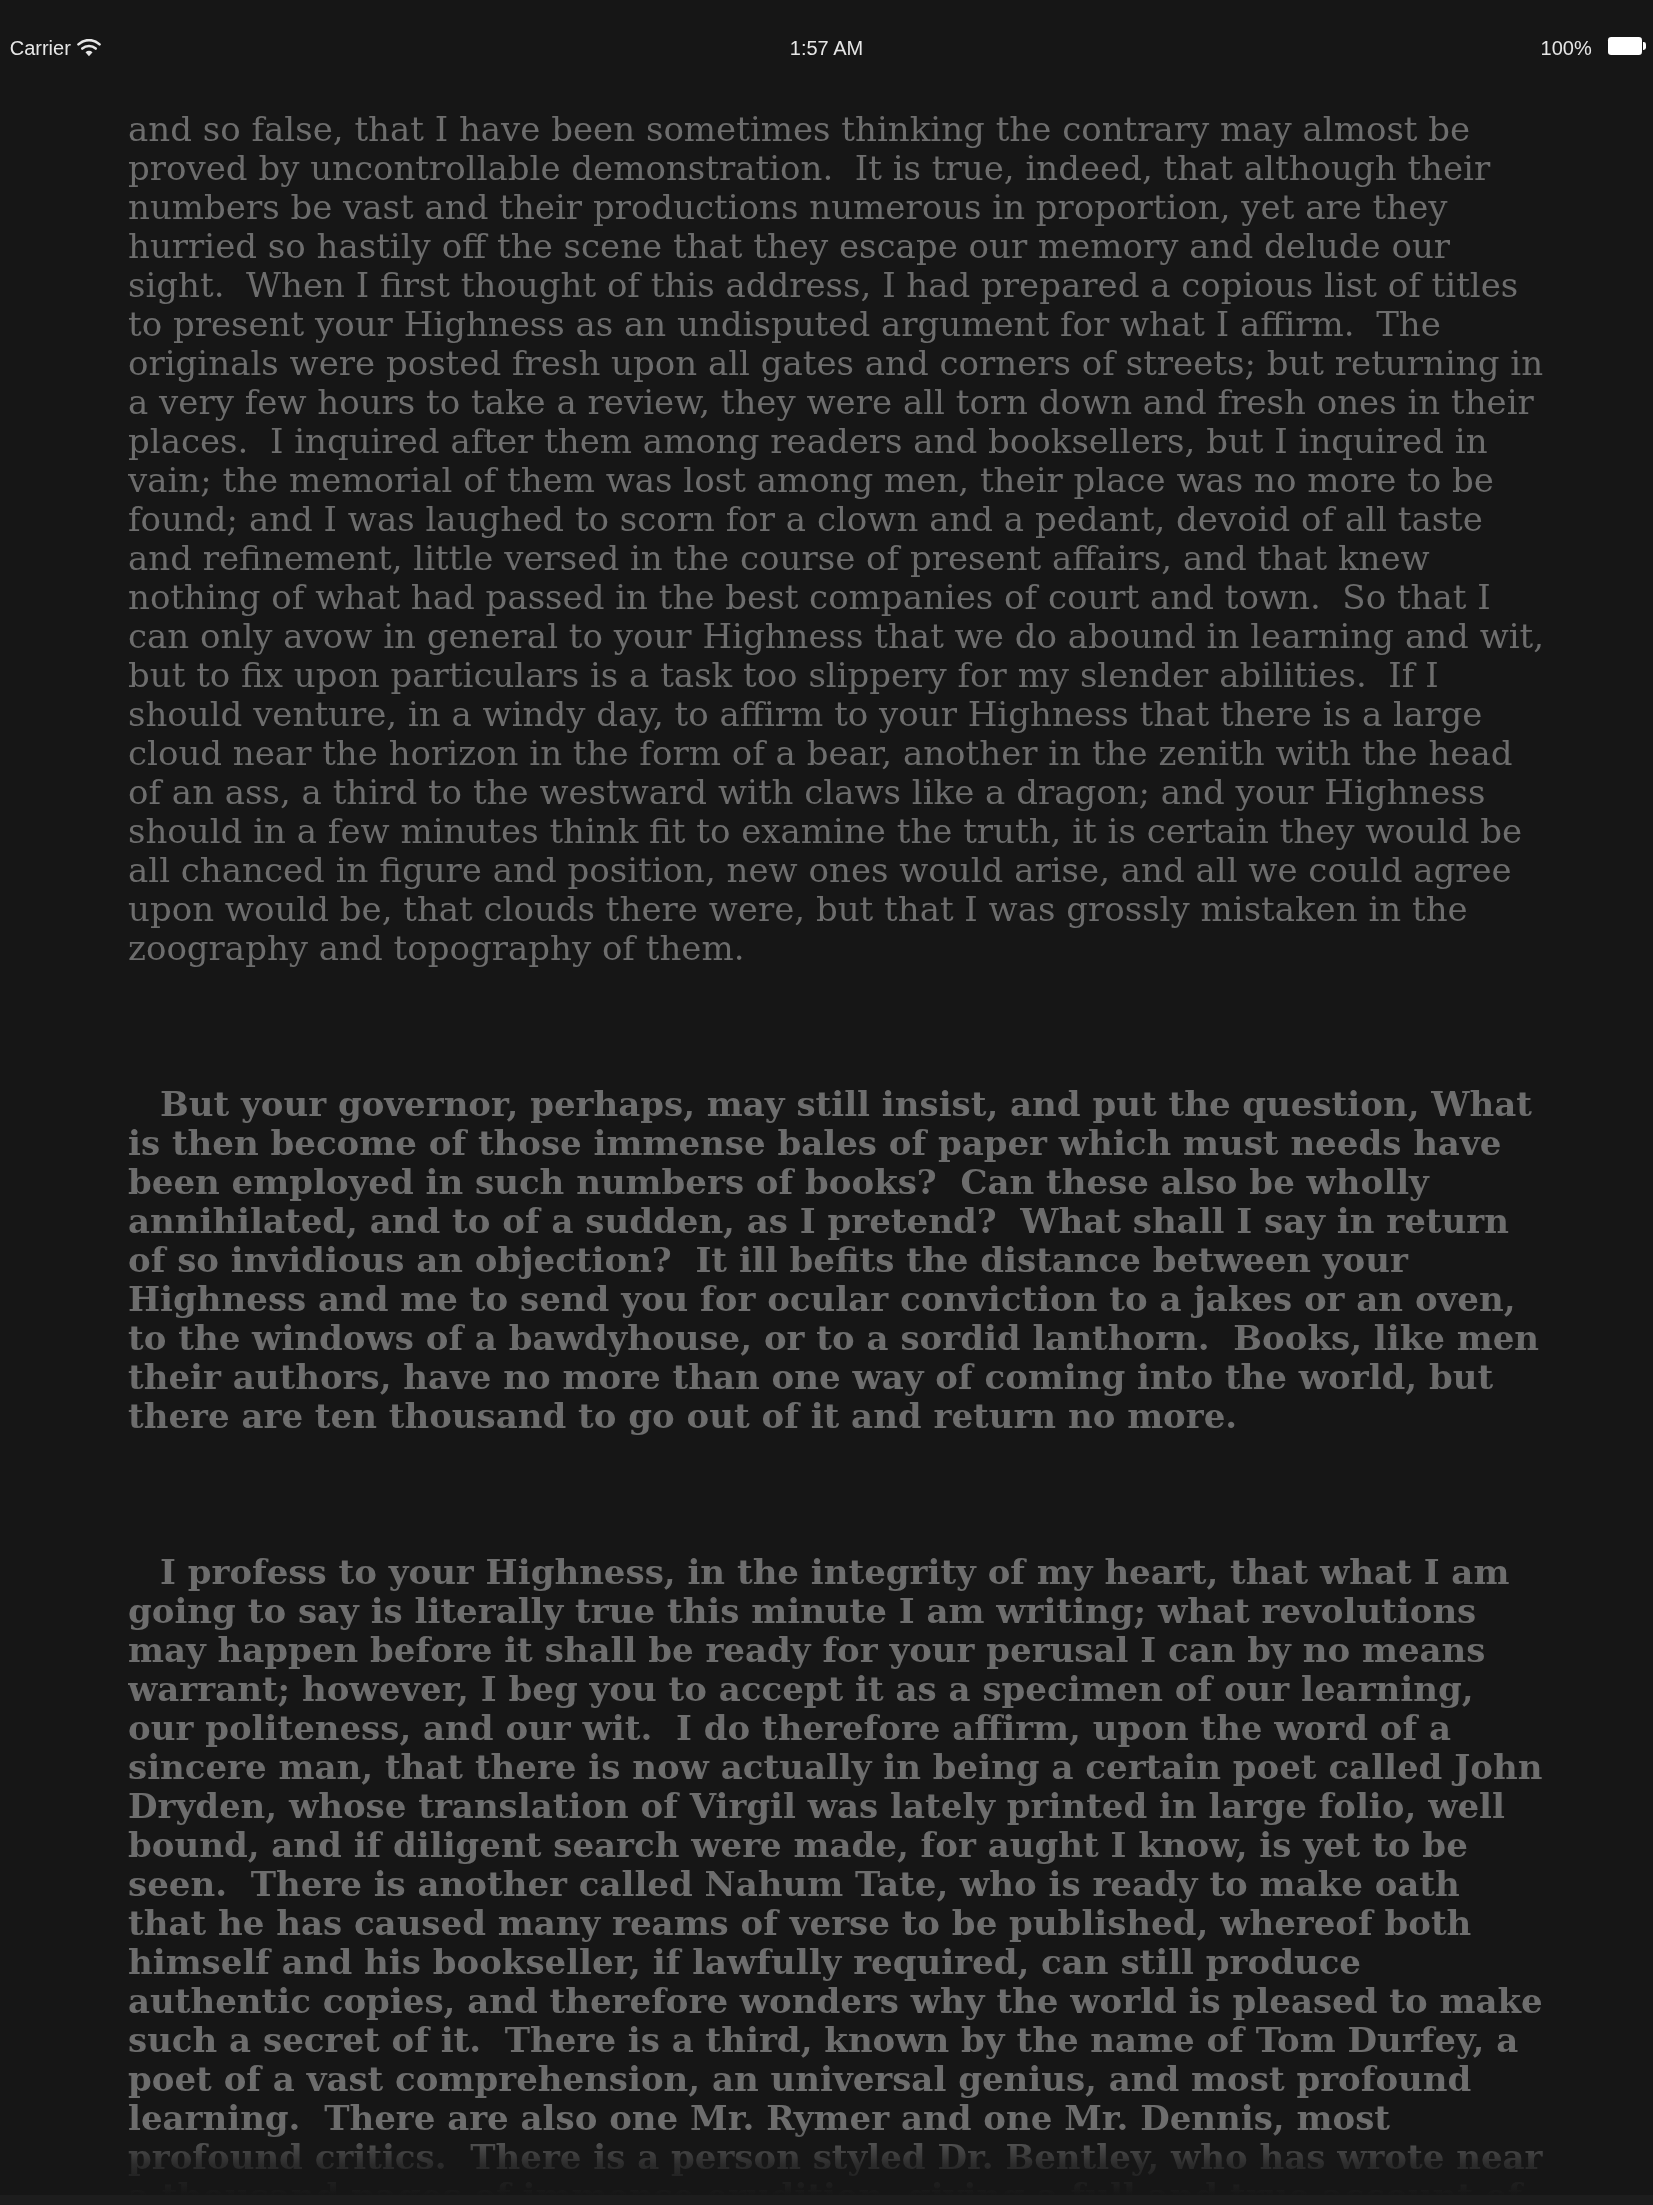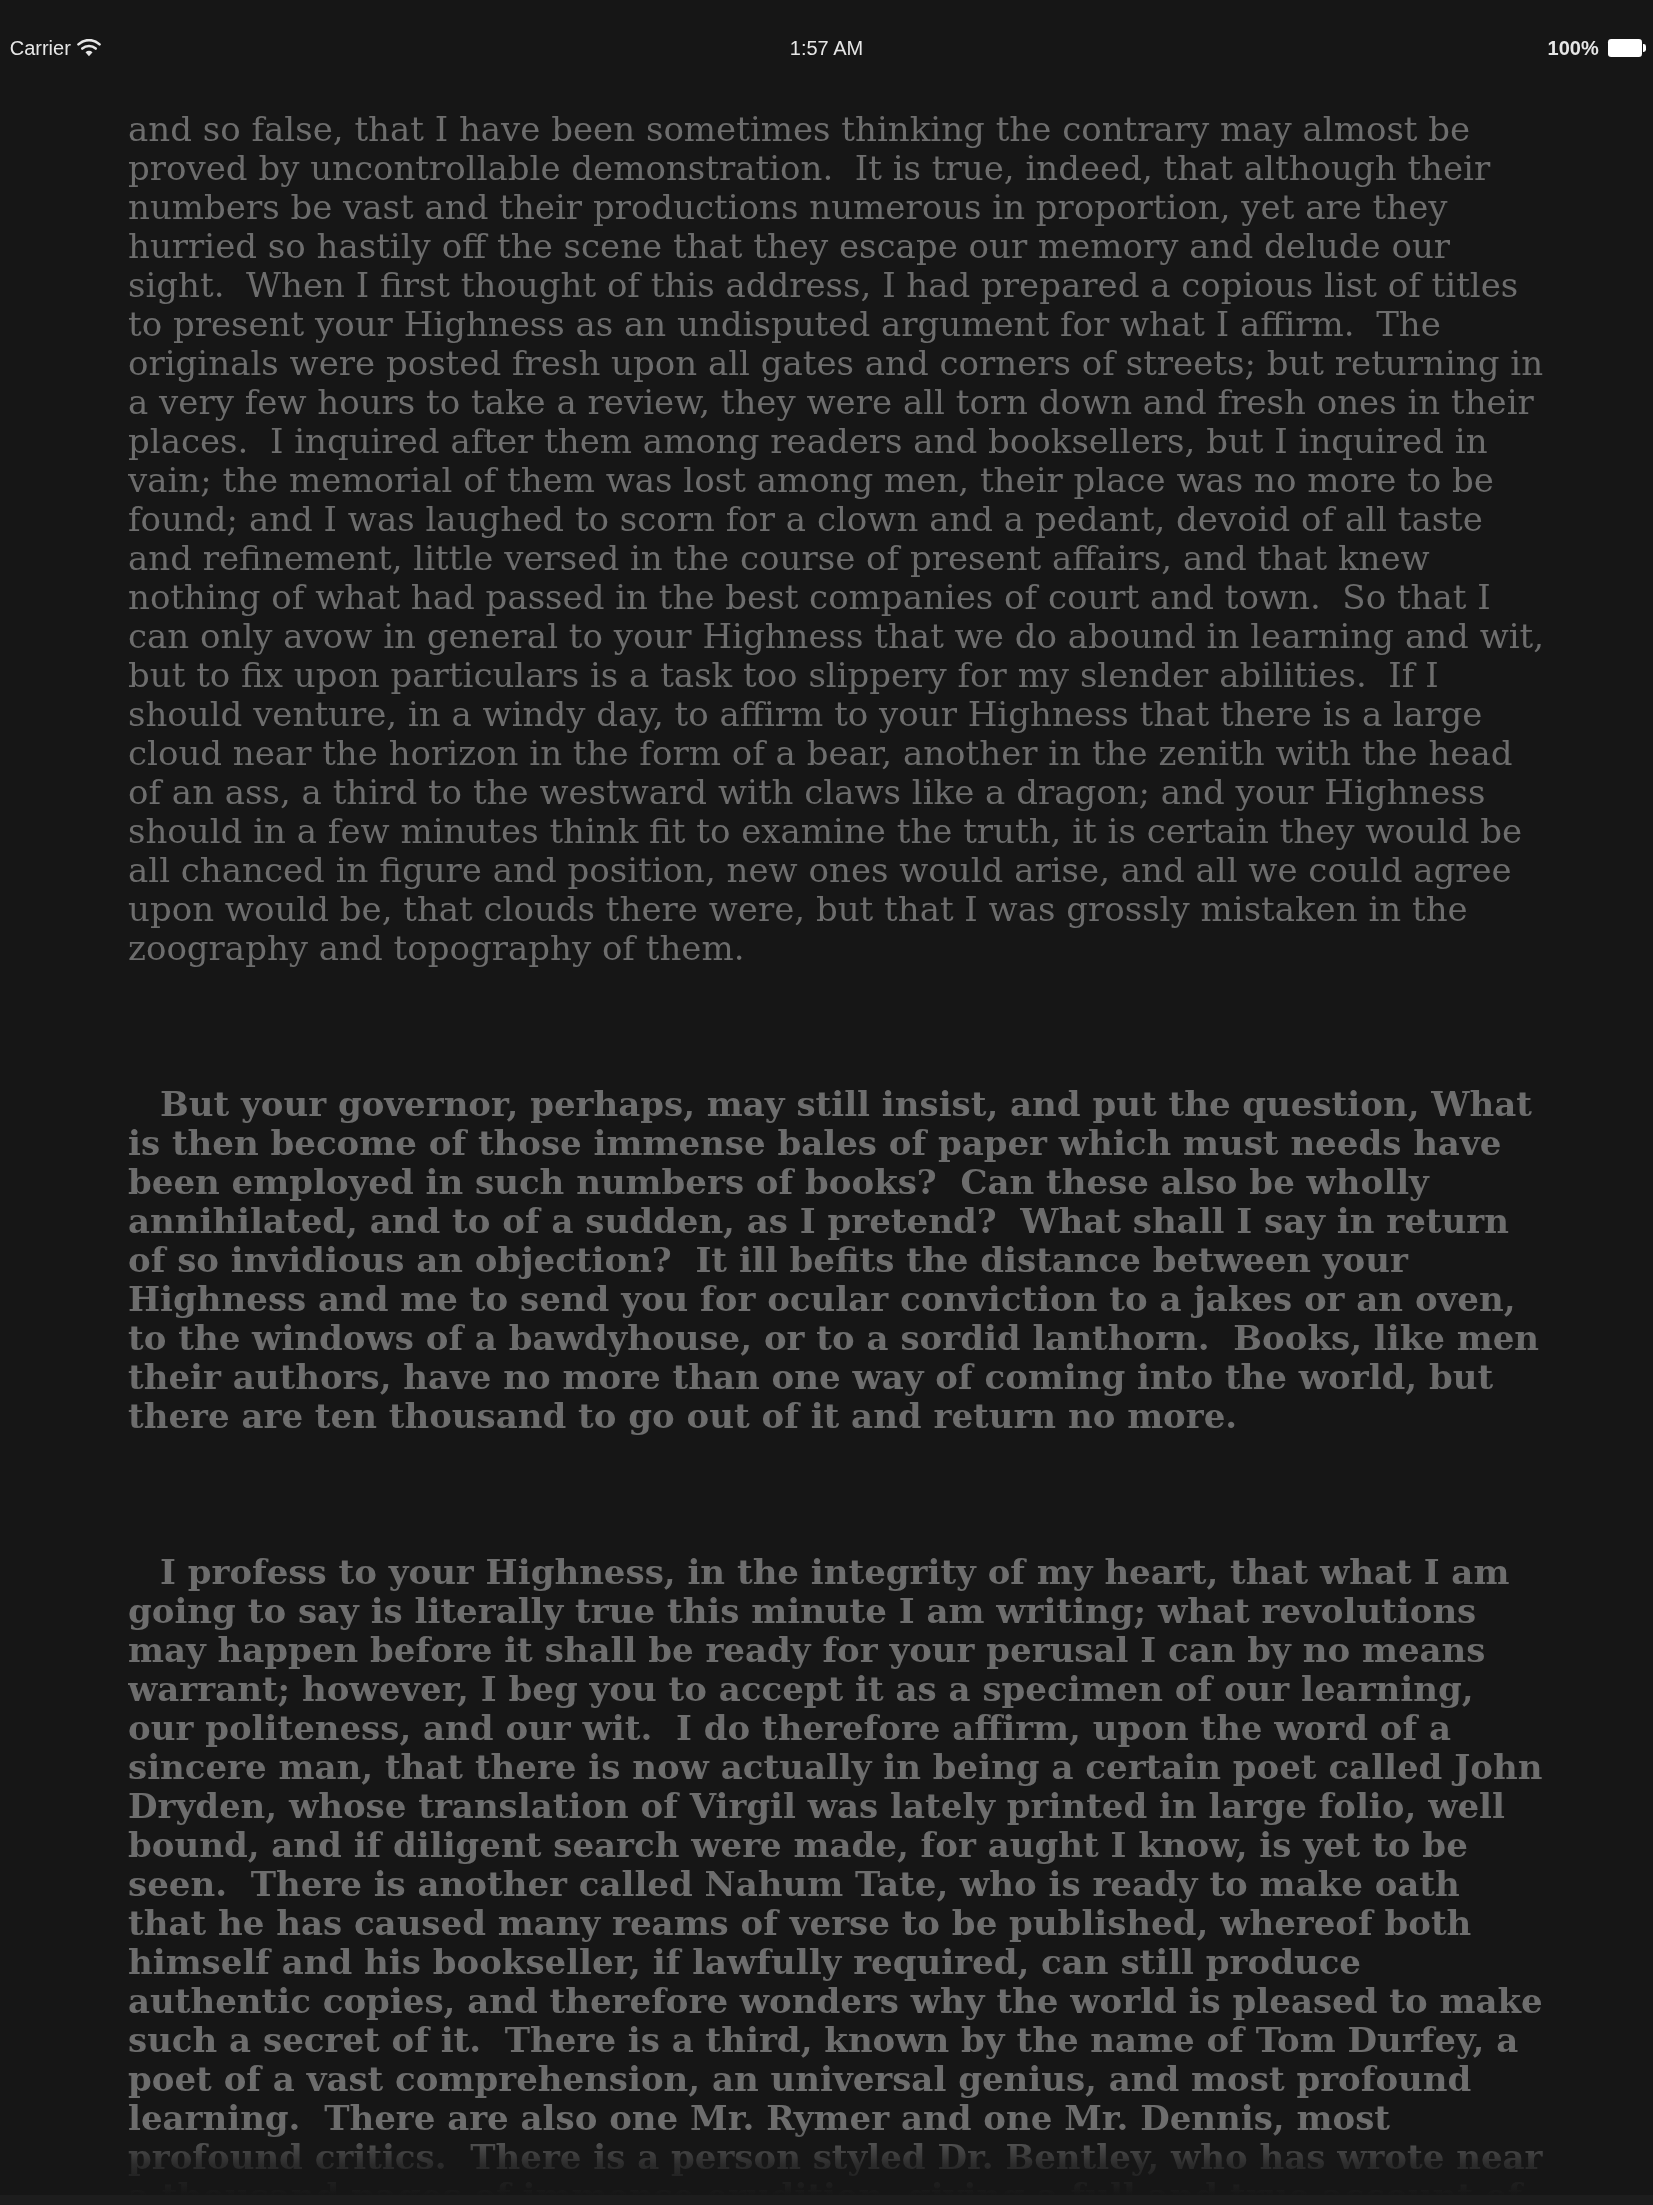--- a/index.html
+++ b/index.html
@@ -21,21 +21,21 @@
     height: 36px;
     display: flex; align-items: center;
     font-family: "Liberation Sans", sans-serif;
     font-size: 20px;
     color: #e6e6e6;
     z-index: 30;
     pointer-events: none;
   }
   .sb-left { position: absolute; left: 9.7px; top: 4.8px; display: flex; align-items: center; gap: 6.5px; }
   .sb-center { position: absolute; left: 0; right: 0; top: 4.8px; text-align: center; font-weight: normal; }
-  .sb-right { position: absolute; right: 11.3px; top: 4.8px; display: flex; align-items: center; gap: 9px; font-weight: bold; }
+  .sb-right { position: absolute; right: 11.3px; top: 4.8px; display: flex; gap: 16px; }
   .wifi-svg { display: block; }
   .battery {
     position: relative;
     width: 34px; height: 18px;
     background: #ffffff;
     border-radius: 3.2px;
   }
   .battery::after {
     content: "";
     position: absolute;

